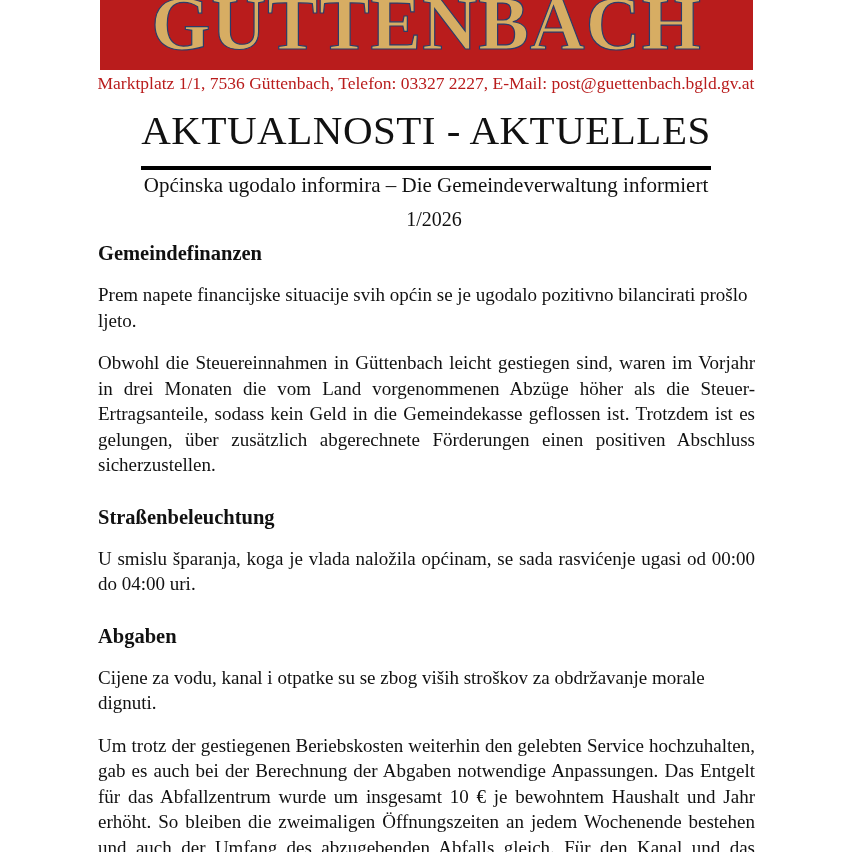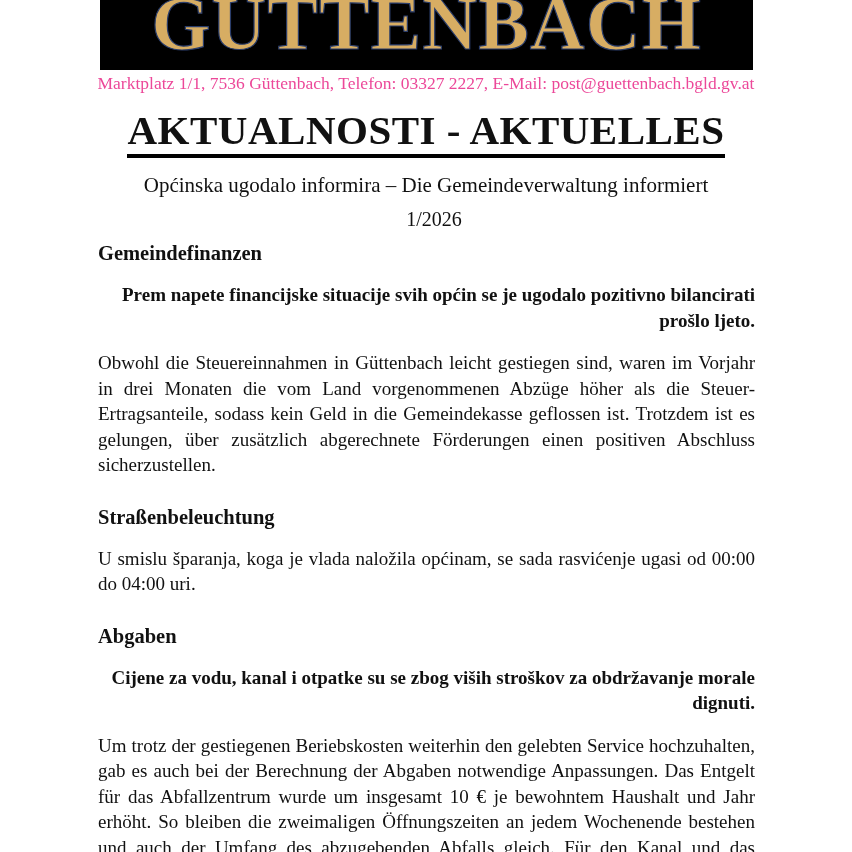--- a/index.html
+++ b/index.html
@@ -23,21 +23,21 @@
     box-sizing: border-box;
   }
 
   
   .masthead {
     position: absolute;
     left: 100px;
     top: 0px;
     width: 653px;
     height: 70px;
-    background: #000000;
+    background: #b91c1c;
     overflow: hidden;
   }
   .masthead-title {
     position: absolute;
     left: 0;
     right: 0;
     top: -16px;
     text-align: center;
     font-family: "Liberation Serif", "DejaVu Serif", serif;
     font-weight: bold;
@@ -51,40 +51,40 @@
 
   
   .contact-line {
     position: absolute;
     left: 0;
     right: 0;
     top: 72px;
     text-align: center;
     font-size: 17.5px;
     line-height: 22px;
-    color: #ec4899;
+    color: #b91c1c;
     white-space: nowrap;
   }
 
   
   .headline-wrap {
     position: absolute;
     left: 0;
     right: 0;
     top: 108px;
     text-align: center;
   }
   .headline {
     display: inline-block;
     font-size: 41px;
-    font-weight: bold;
+    font-weight: normal;
     letter-spacing: 0.5px;
     line-height: 44px;
     border-bottom: 4px solid #000000;
-    padding-bottom: 2px;
+    padding-bottom: 14px;
   }
 
   .subtitle {
     position: absolute;
     left: 0;
     right: 0;
     top: 172px;
     text-align: center;
     font-size: 21px;
     line-height: 26px;
@@ -120,22 +120,21 @@
 
   p.para {
     margin: 0 0 17px 0;
     font-size: 19px;
     line-height: 25.5px;
     text-align: justify;
     text-justify: inter-word;
     hyphens: none;
   }
   p.para.nojust {
-    text-align: right;
-    font-weight: bold;
+    text-align: left;
   }
   p.para:last-child {
     margin-bottom: 0;
   }
 </style>
 </head>
 <body>
 
 <div class="page">
 

